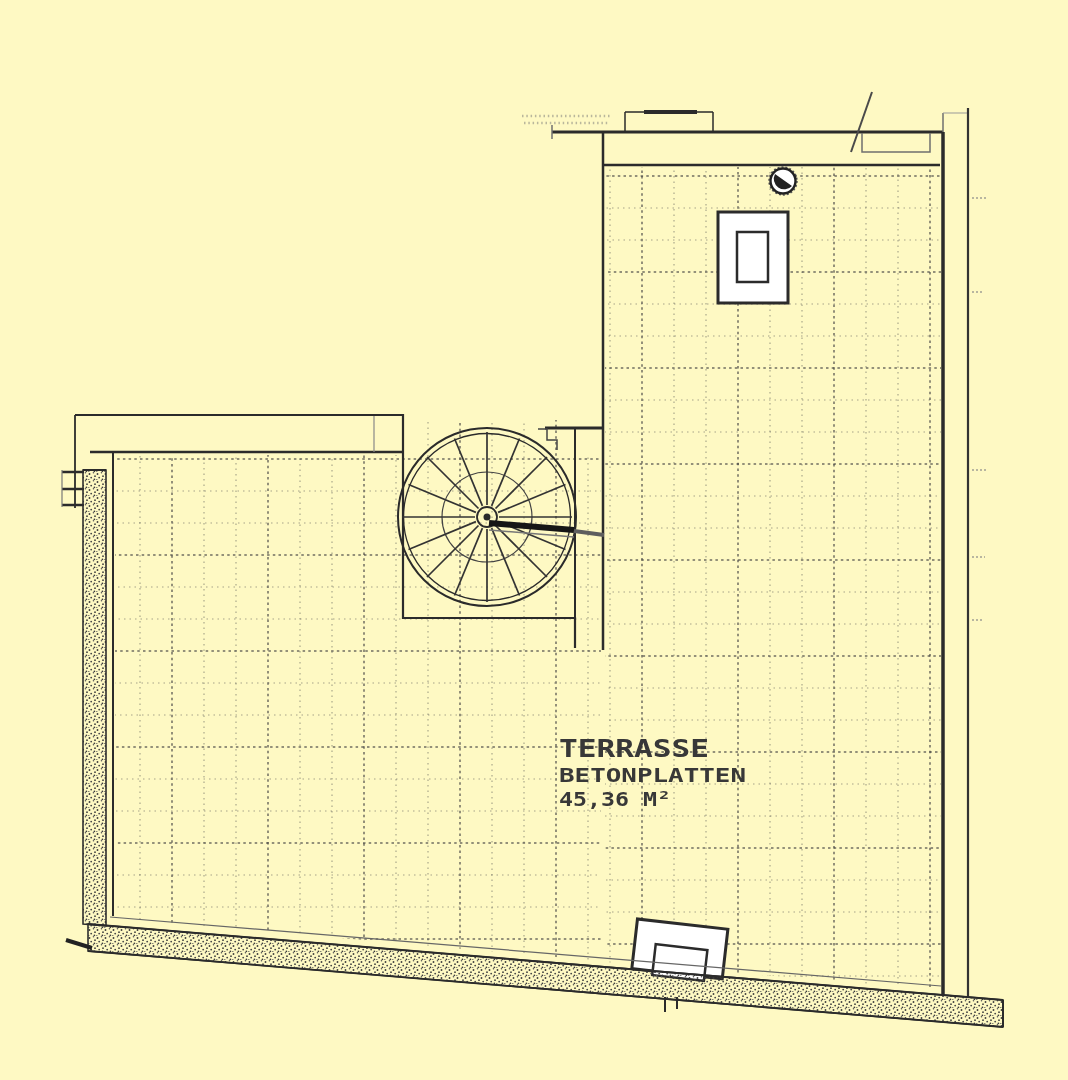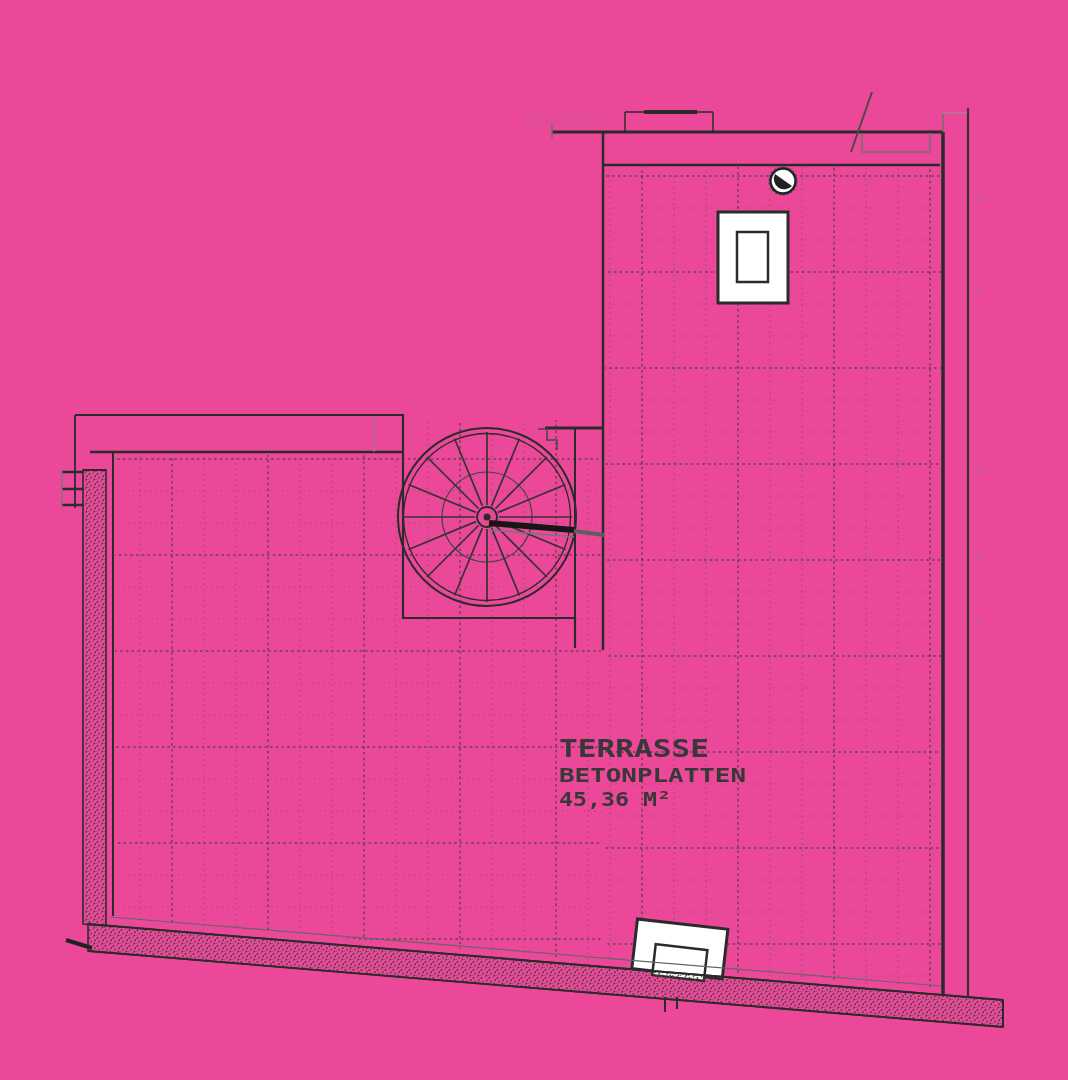--- a/index.html
+++ b/index.html
@@ -1,16 +1,16 @@
 <!DOCTYPE html>
 <html><head>
 <meta charset="utf-8">
 <style>
   html,body{margin:0;padding:0;background:#ffffff;}
-  .canvas{position:relative;width:1068px;height:1080px;background:#ec4899;overflow:hidden;}
+  .canvas{position:relative;width:1068px;height:1080px;background:#fef9c3;overflow:hidden;}
   svg{position:absolute;left:0;top:0;}
   .ink{stroke:#2b2b2b;fill:none;}
   .soft{stroke:#6f6f6f;fill:none;}
   .g1{stroke:#4f4f4f;stroke-width:1.15;stroke-dasharray:1.5 4;opacity:.5;fill:none;}
   .g2{stroke:#3f3f3f;stroke-width:1.5;stroke-dasharray:2.5 3.2;opacity:.75;fill:none;}
   .label{font-family:"DejaVu Sans Mono","Liberation Mono",monospace;font-weight:bold;fill:#383838;}
 </style>
 </head>
 <body>
 

